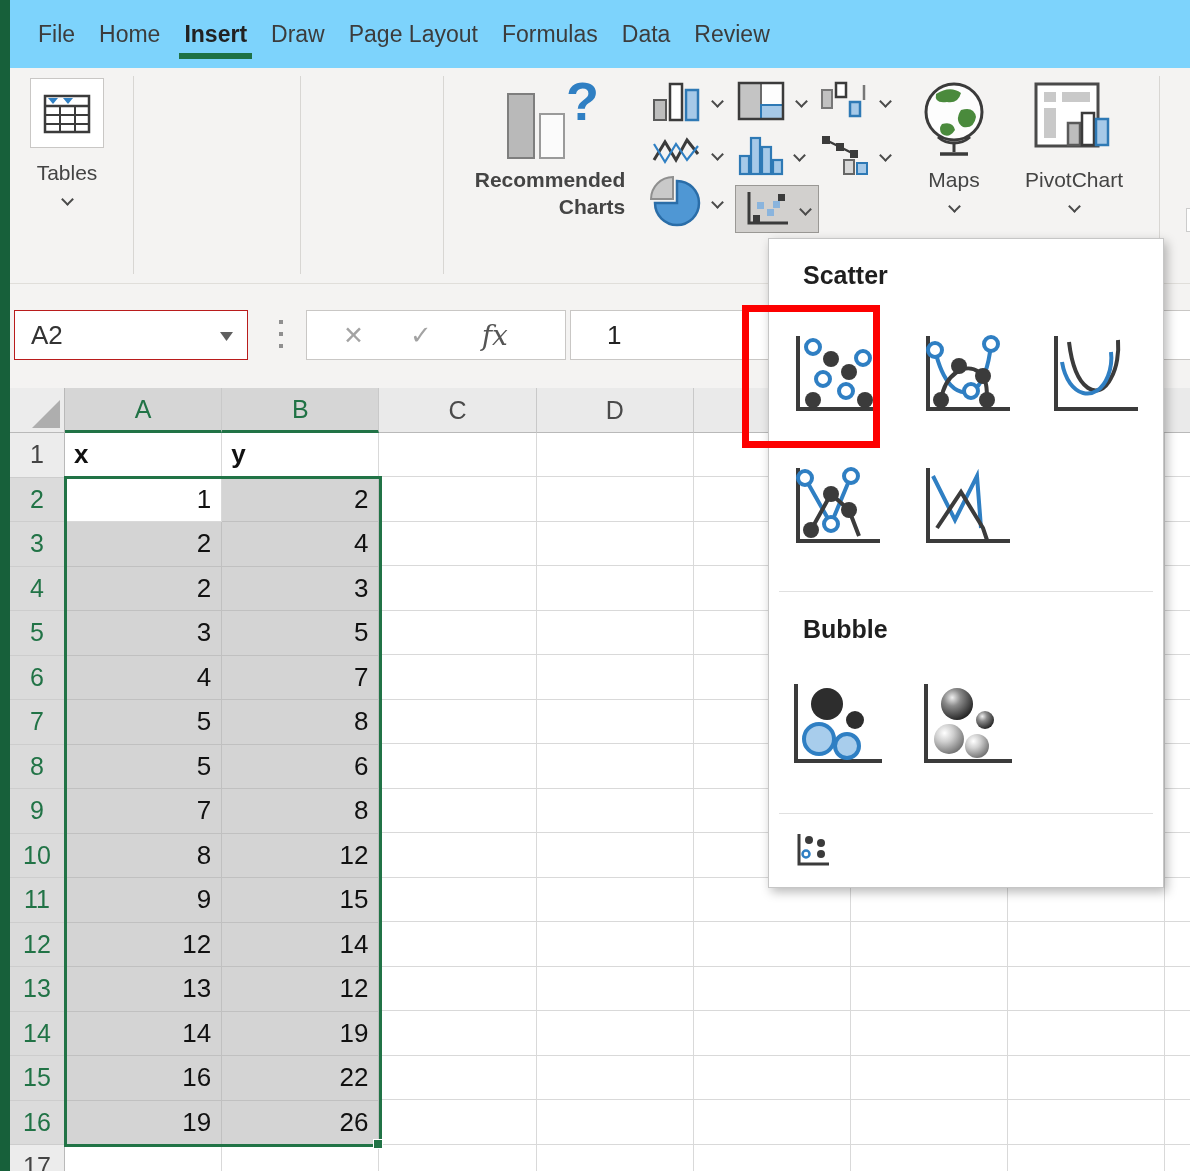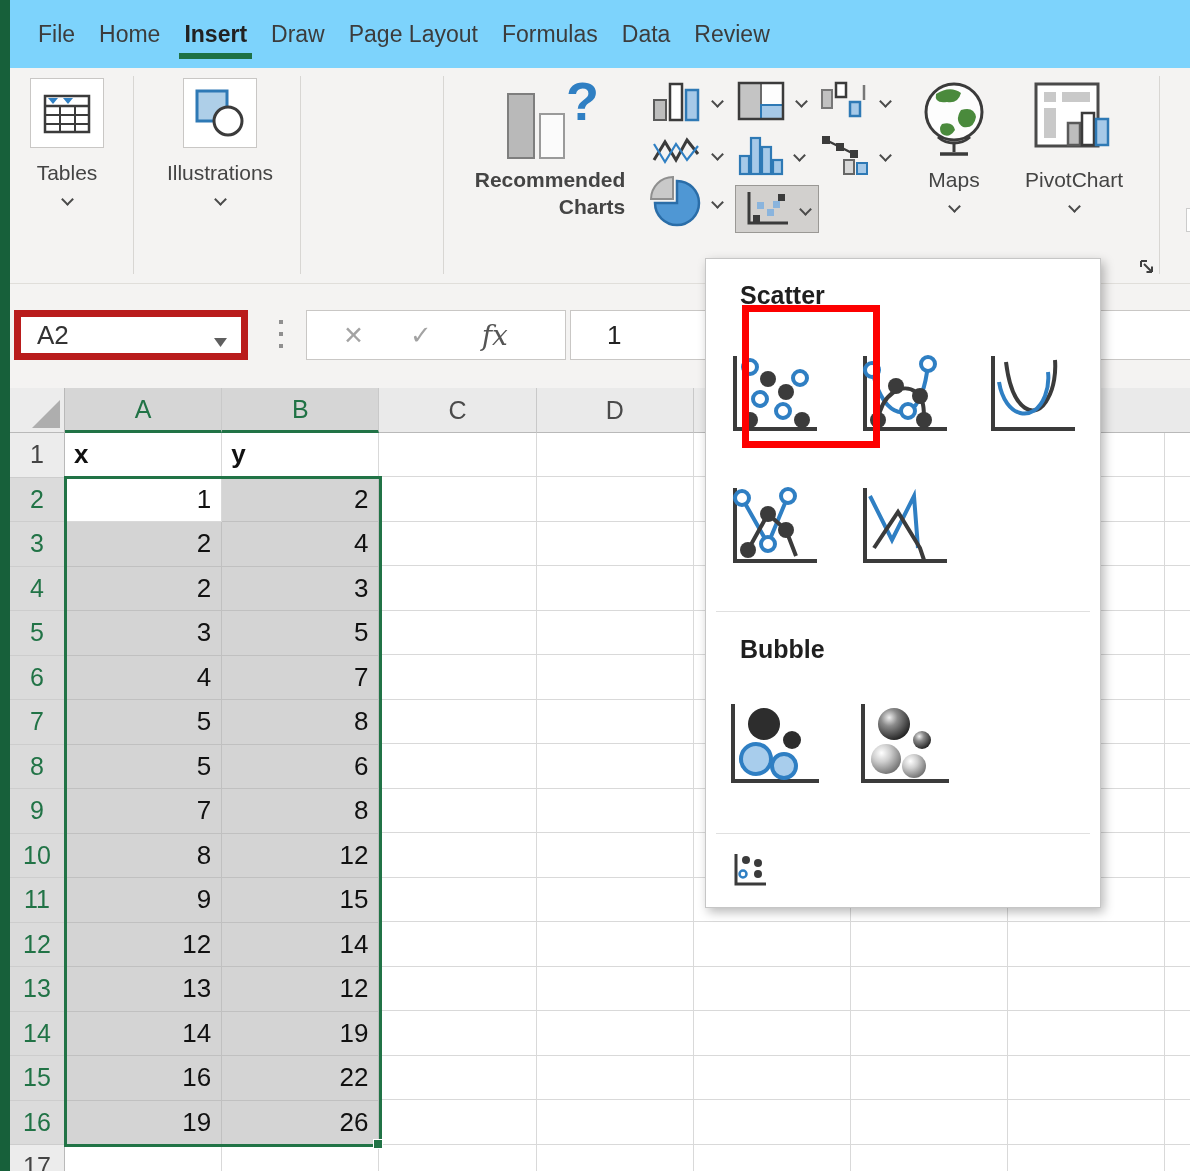--- a/index.html
+++ b/index.html
@@ -29,21 +29,21 @@
   .cgrid{position:absolute;left:648px;top:12px;width:262px;height:162px;}
   .gcell{position:absolute;display:flex;align-items:center;gap:9px;}
   .scatterbtn{position:absolute;left:87px;top:105px;width:84px;height:48px;background:#d2d0ce;
               border:1px solid #9a9895;box-sizing:border-box;display:flex;align-items:center;
               justify-content:center;gap:7px;}
   .launcher{position:absolute;left:1138px;top:190px;width:17px;height:17px;}
   .sliver{position:absolute;left:1186px;top:140px;width:5px;height:22px;background:#fff;border:1px solid #ccc;}
   
   .fbar{position:absolute;left:0;top:284px;right:0;height:104px;background:#f4f3f2;}
   .namebox{position:absolute;left:14px;top:26px;width:234px;height:50px;background:#fff;
-           border:7px solid #b91c1c;box-sizing:border-box;display:flex;align-items:center;
+           border:1px solid #b91c1c;box-sizing:border-box;display:flex;align-items:center;
            padding-left:16px;font-size:26px;color:#333;}
   .namecaret{position:absolute;right:14px;top:21px;}
   .dots{position:absolute;left:279px;top:36px;display:flex;flex-direction:column;gap:8px;}
   .dots i{width:4px;height:4px;background:#8f8f8f;}
   .fbtns{position:absolute;left:306px;top:26px;width:260px;height:50px;background:#fff;
          border:1px solid #c9c7c5;box-sizing:border-box;display:flex;align-items:center;}
   .fx-x{margin-left:36px;color:#a3a3a3;font-size:25px;}
   .fx-check{margin-left:46px;color:#a3a3a3;font-size:26px;}
   .fx-fx{margin-left:50px;color:#555;font-family:"DejaVu Serif",serif;font-style:italic;font-size:28px;}
   .finput{position:absolute;left:570px;top:26px;right:0;height:50px;background:#fff;
@@ -76,22 +76,22 @@
         padding-right:10px;box-sizing:border-box;background:#fff;
         border-right:1px solid #d9d9d9;border-bottom:1px solid #d9d9d9;}
   .cell.hdrcell{justify-content:flex-start;padding-left:9px;font-weight:700;}
   .cell.selcell{background:#d4d4d4;border-right-color:#c0c0c0;border-bottom-color:#c0c0c0;}
   .cell.active{background:#fff;}
   .selbox{position:absolute;left:63.5px;top:476px;width:318px;height:671px;border:3px solid #217346;
           box-sizing:border-box;pointer-events:none;z-index:5;}
   .handle{position:absolute;left:373px;top:1139px;width:10px;height:10px;background:#217346;
           border:1.5px solid #fff;box-sizing:border-box;z-index:6;}
   
-  .menu{position:absolute;left:705px;top:238px;width:396px;height:650px;background:#fff;
-        border:1px solid #c6c6c6;box-shadow:3px 4px 10px rgba(0,0,0,.28);z-index:50;box-sizing:border-box;margin-top:20px;}
+  .menu{position:absolute;left:768px;top:238px;width:396px;height:650px;background:#fff;
+        border:1px solid #c6c6c6;box-shadow:3px 4px 10px rgba(0,0,0,.28);z-index:50;box-sizing:border-box;}
   .mh{position:absolute;left:34px;font-size:25px;font-weight:700;color:#1f1f1f;}
   .opt{position:absolute;width:104px;height:104px;display:flex;align-items:center;justify-content:center;}
   .mdiv{position:absolute;left:10px;right:10px;height:1px;background:#e0e0e0;}
   .more{position:absolute;left:24px;top:584px;height:54px;display:flex;align-items:center;gap:18px;}
   .morelabel{font-size:25px;color:#262626;}
   .morelabel::first-letter{text-decoration:underline;}
   .redbox{position:absolute;left:742px;top:305px;width:138px;height:143px;border:7px solid #fd0000;
           box-sizing:border-box;z-index:60;pointer-events:none;}
 </style>
 </head>
@@ -121,30 +121,20 @@
         <line x1="33" y1="17" x2="33" y2="43" stroke="#3b3b3b" stroke-width="2"></line>
         <polygon points="6,9 16,9 11,15" fill="#2f7fc3"></polygon>
         <polygon points="21,9 31,9 26,15" fill="#2f7fc3"></polygon>
       </svg>
     </div>
     <div class="rlabel">Tables</div>
     <i class="chv"></i>
   </div>
   <div class="vdiv" style="left:133px;"></div>
 
-  <div class="rgroup" style="left:148px;width:144px;">
-    <div class="iconbox">
-      <svg width="52" height="50" viewBox="0 0 52 50">
-        <rect x="3" y="3" width="30" height="30" fill="#aecfe8" stroke="#2e79b5" stroke-width="3"></rect>
-        <circle cx="34" cy="33" r="14" fill="#fff" stroke="#3b3b3b" stroke-width="3"></circle>
-      </svg>
-    </div>
-    <div class="rlabel">Illustrations</div>
-    <i class="chv"></i>
-  </div>
   <div class="vdiv" style="left:300px;"></div>
 
   <div class="vdiv" style="left:443px;"></div>
 
   <div class="rgroup" style="left:452px;width:196px;">
     <div class="bigicon">
       <svg width="96" height="86" viewBox="0 0 96 86">
         <rect x="6" y="16" width="26" height="64" fill="#b9b9b9" stroke="#7e7e7e" stroke-width="2"></rect>
         <rect x="38" y="36" width="24" height="44" fill="#fbfbfb" stroke="#9a9a9a" stroke-width="2"></rect>
         <text x="64" y="42" font-size="54" font-weight="bold" fill="#2f7fc3" font-family="Liberation Sans,sans-serif">?</text>

